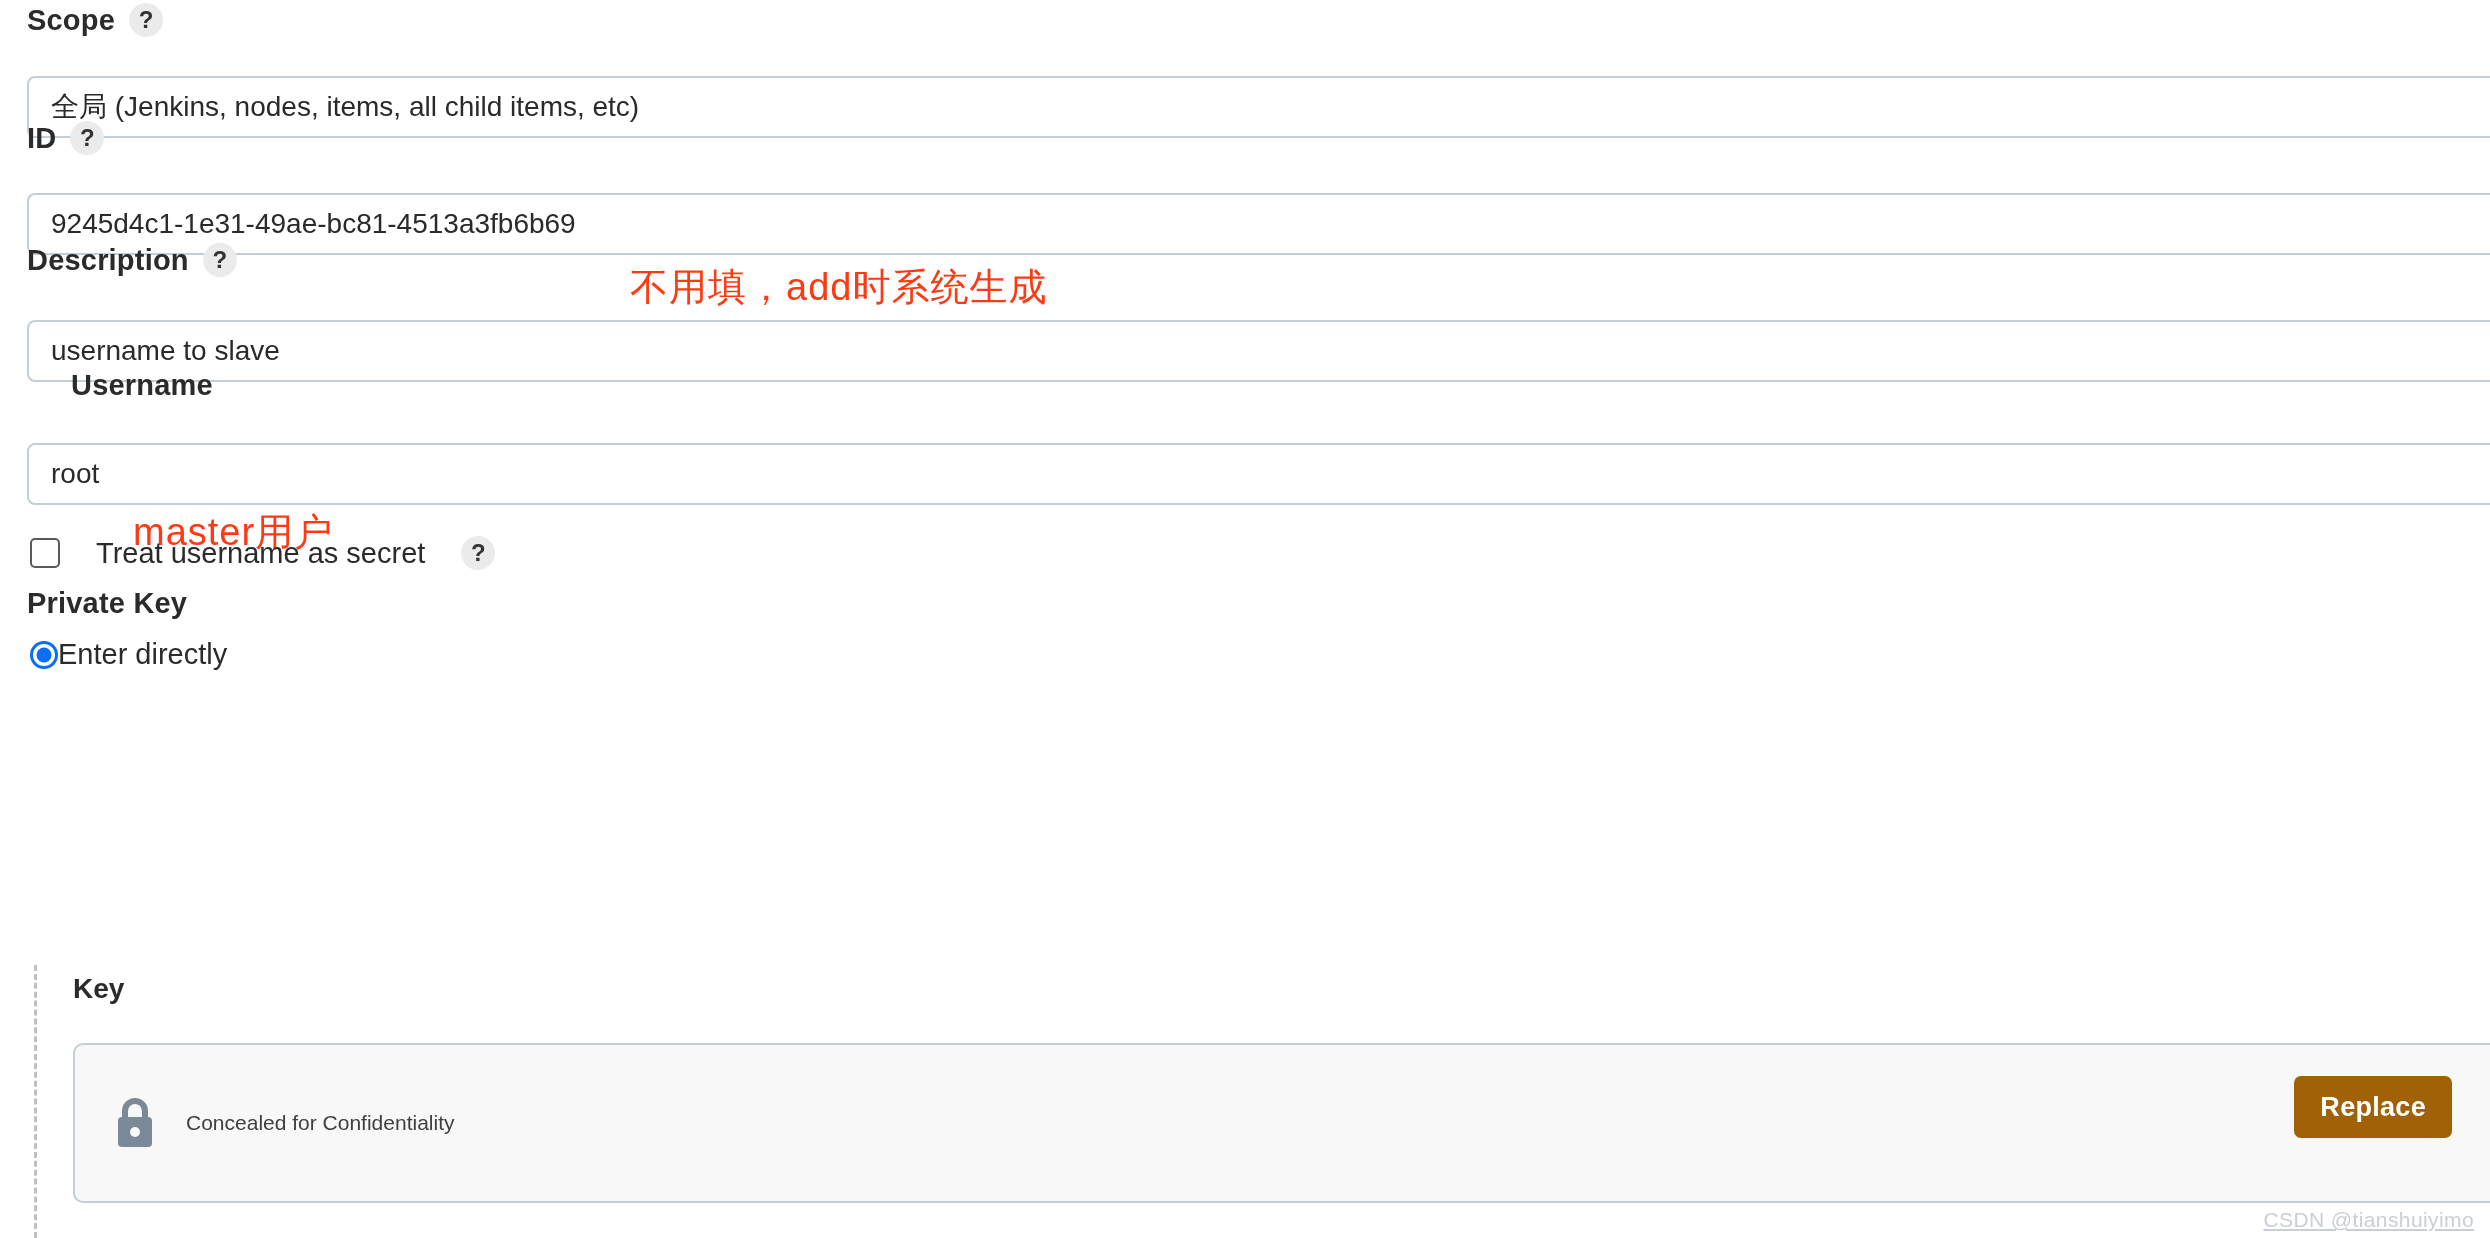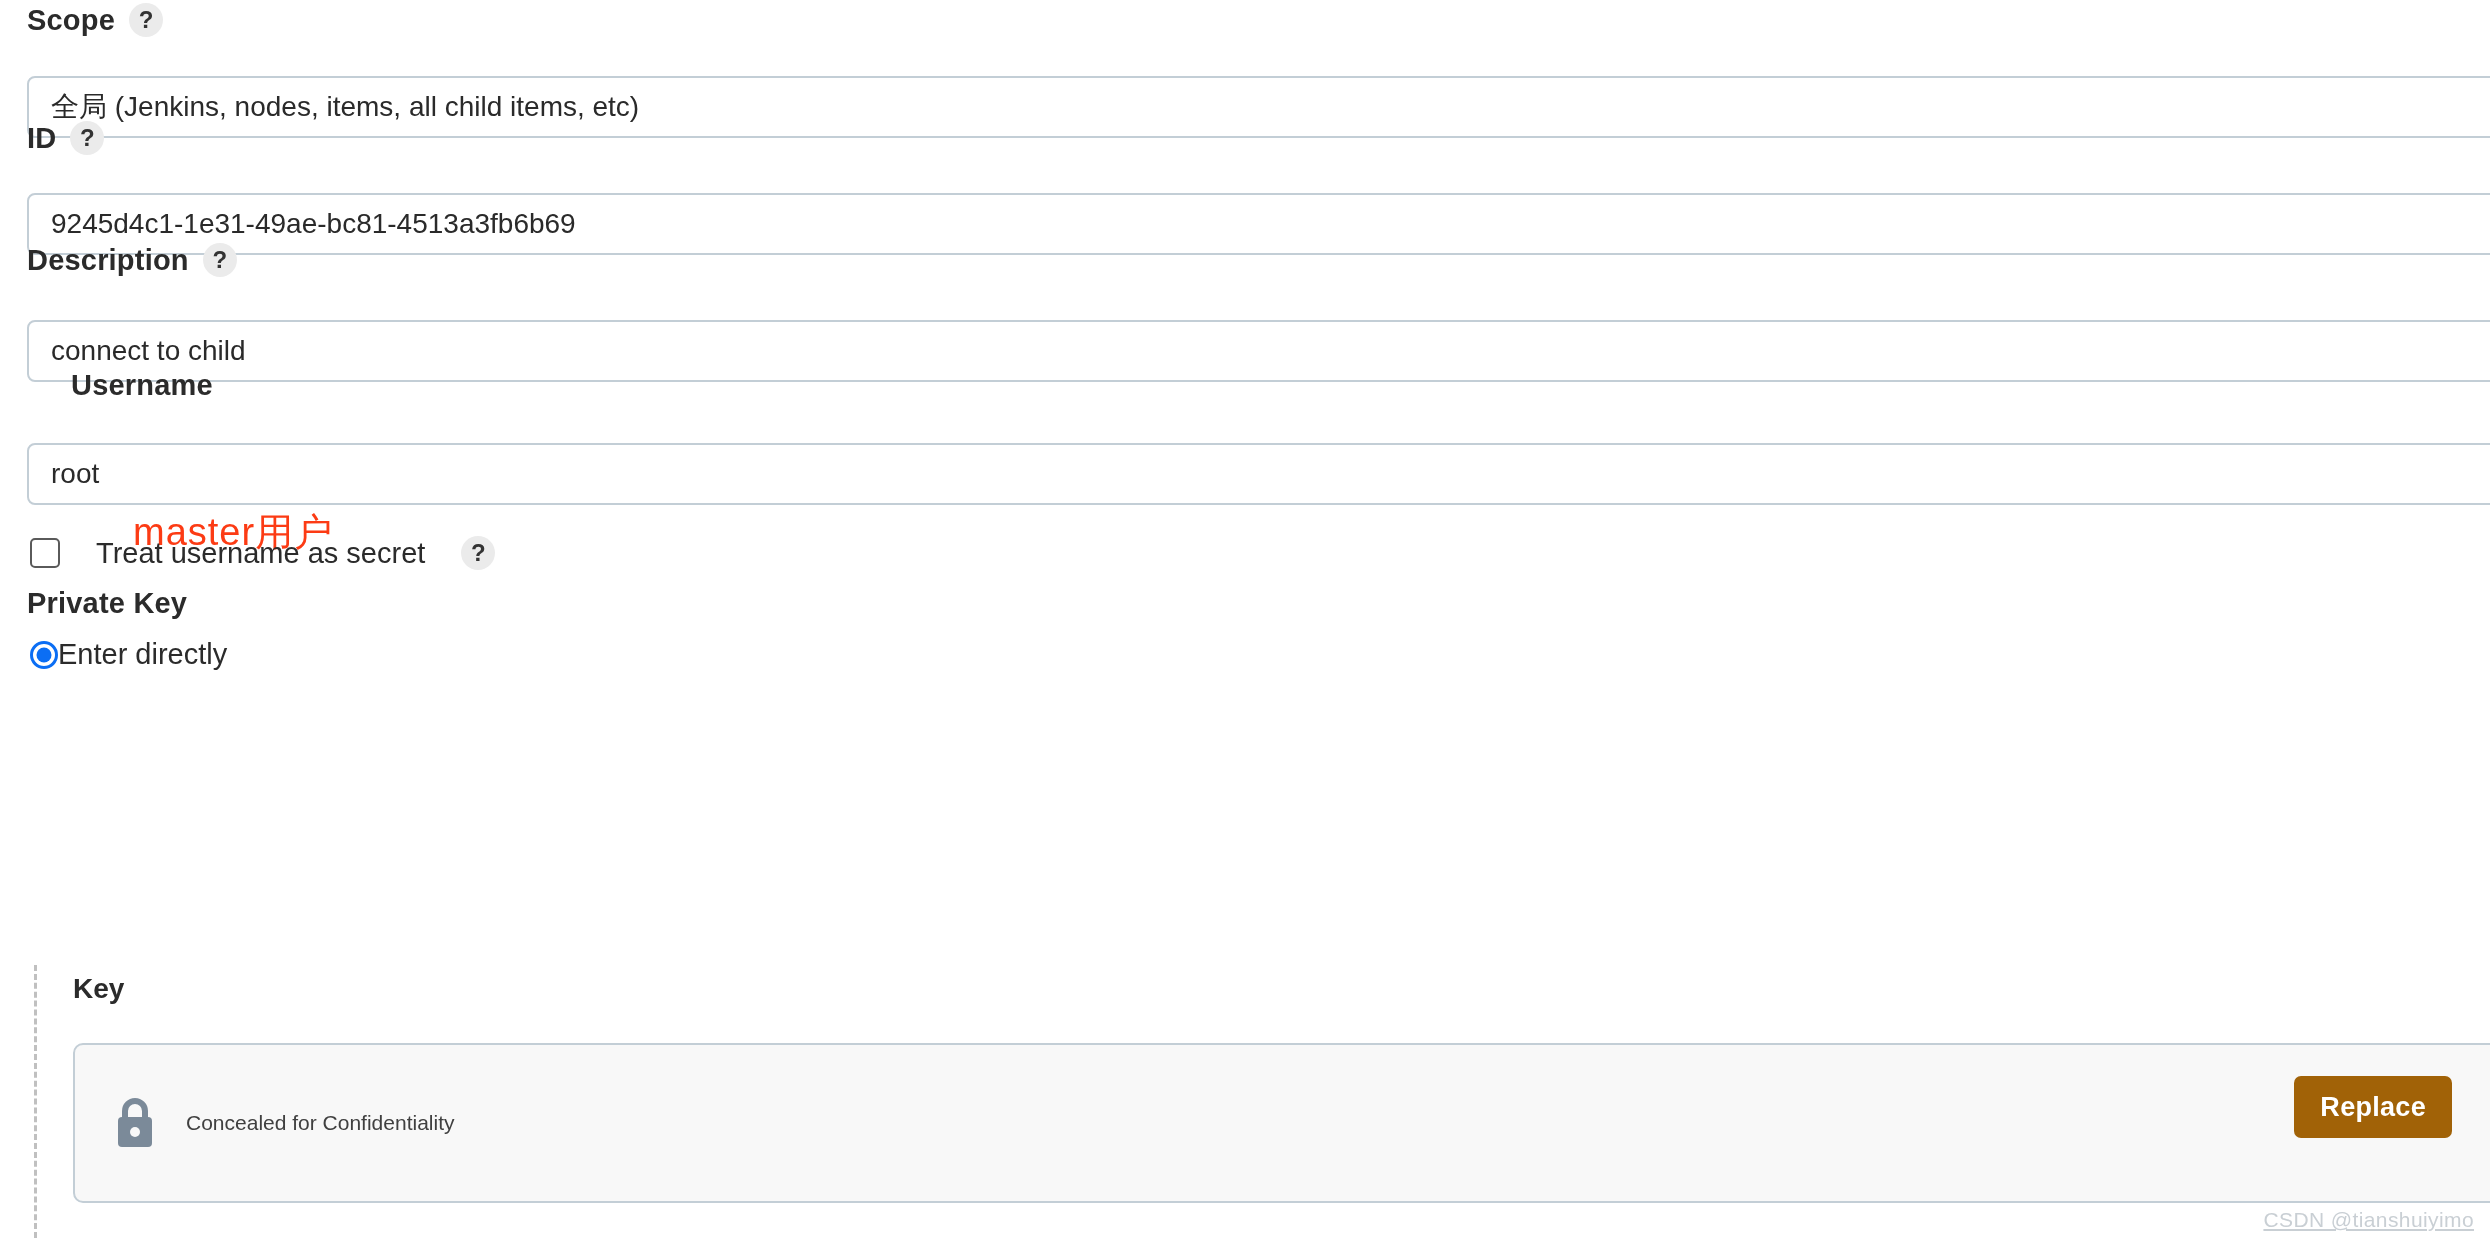--- a/index.html
+++ b/index.html
@@ -220,29 +220,30 @@
 
   <div class="field" style="top:118px;">
     <div class="label-row">
       <span class="label-text">ID</span>
       <span class="help-badge">?</span>
     </div>
   </div>
   <div class="input-box" style="top:193px;">
     <span class="val">9245d4c1-1e31-49ae-bc81-4513a3fb6b69</span>
   </div>
+  <div class="annot" style="left:630px; top:268px;">不用填，add时系统生成</div>
 
   <div class="field" style="top:240px;">
     <div class="label-row">
       <span class="label-text">Description</span>
       <span class="help-badge">?</span>
     </div>
   </div>
   <div class="input-box" style="top:320px;">
-    <span class="val">connect to child</span>
+    <span class="val">username to slave</span>
   </div>
 
   <div class="field" style="top:365px;margin-left:44px;">
     <div class="label-row">
       <span class="label-text">Username</span>
     </div>
   </div>
   <div class="input-box" style="top:443px;">
     <span class="val">root</span>
   </div>

